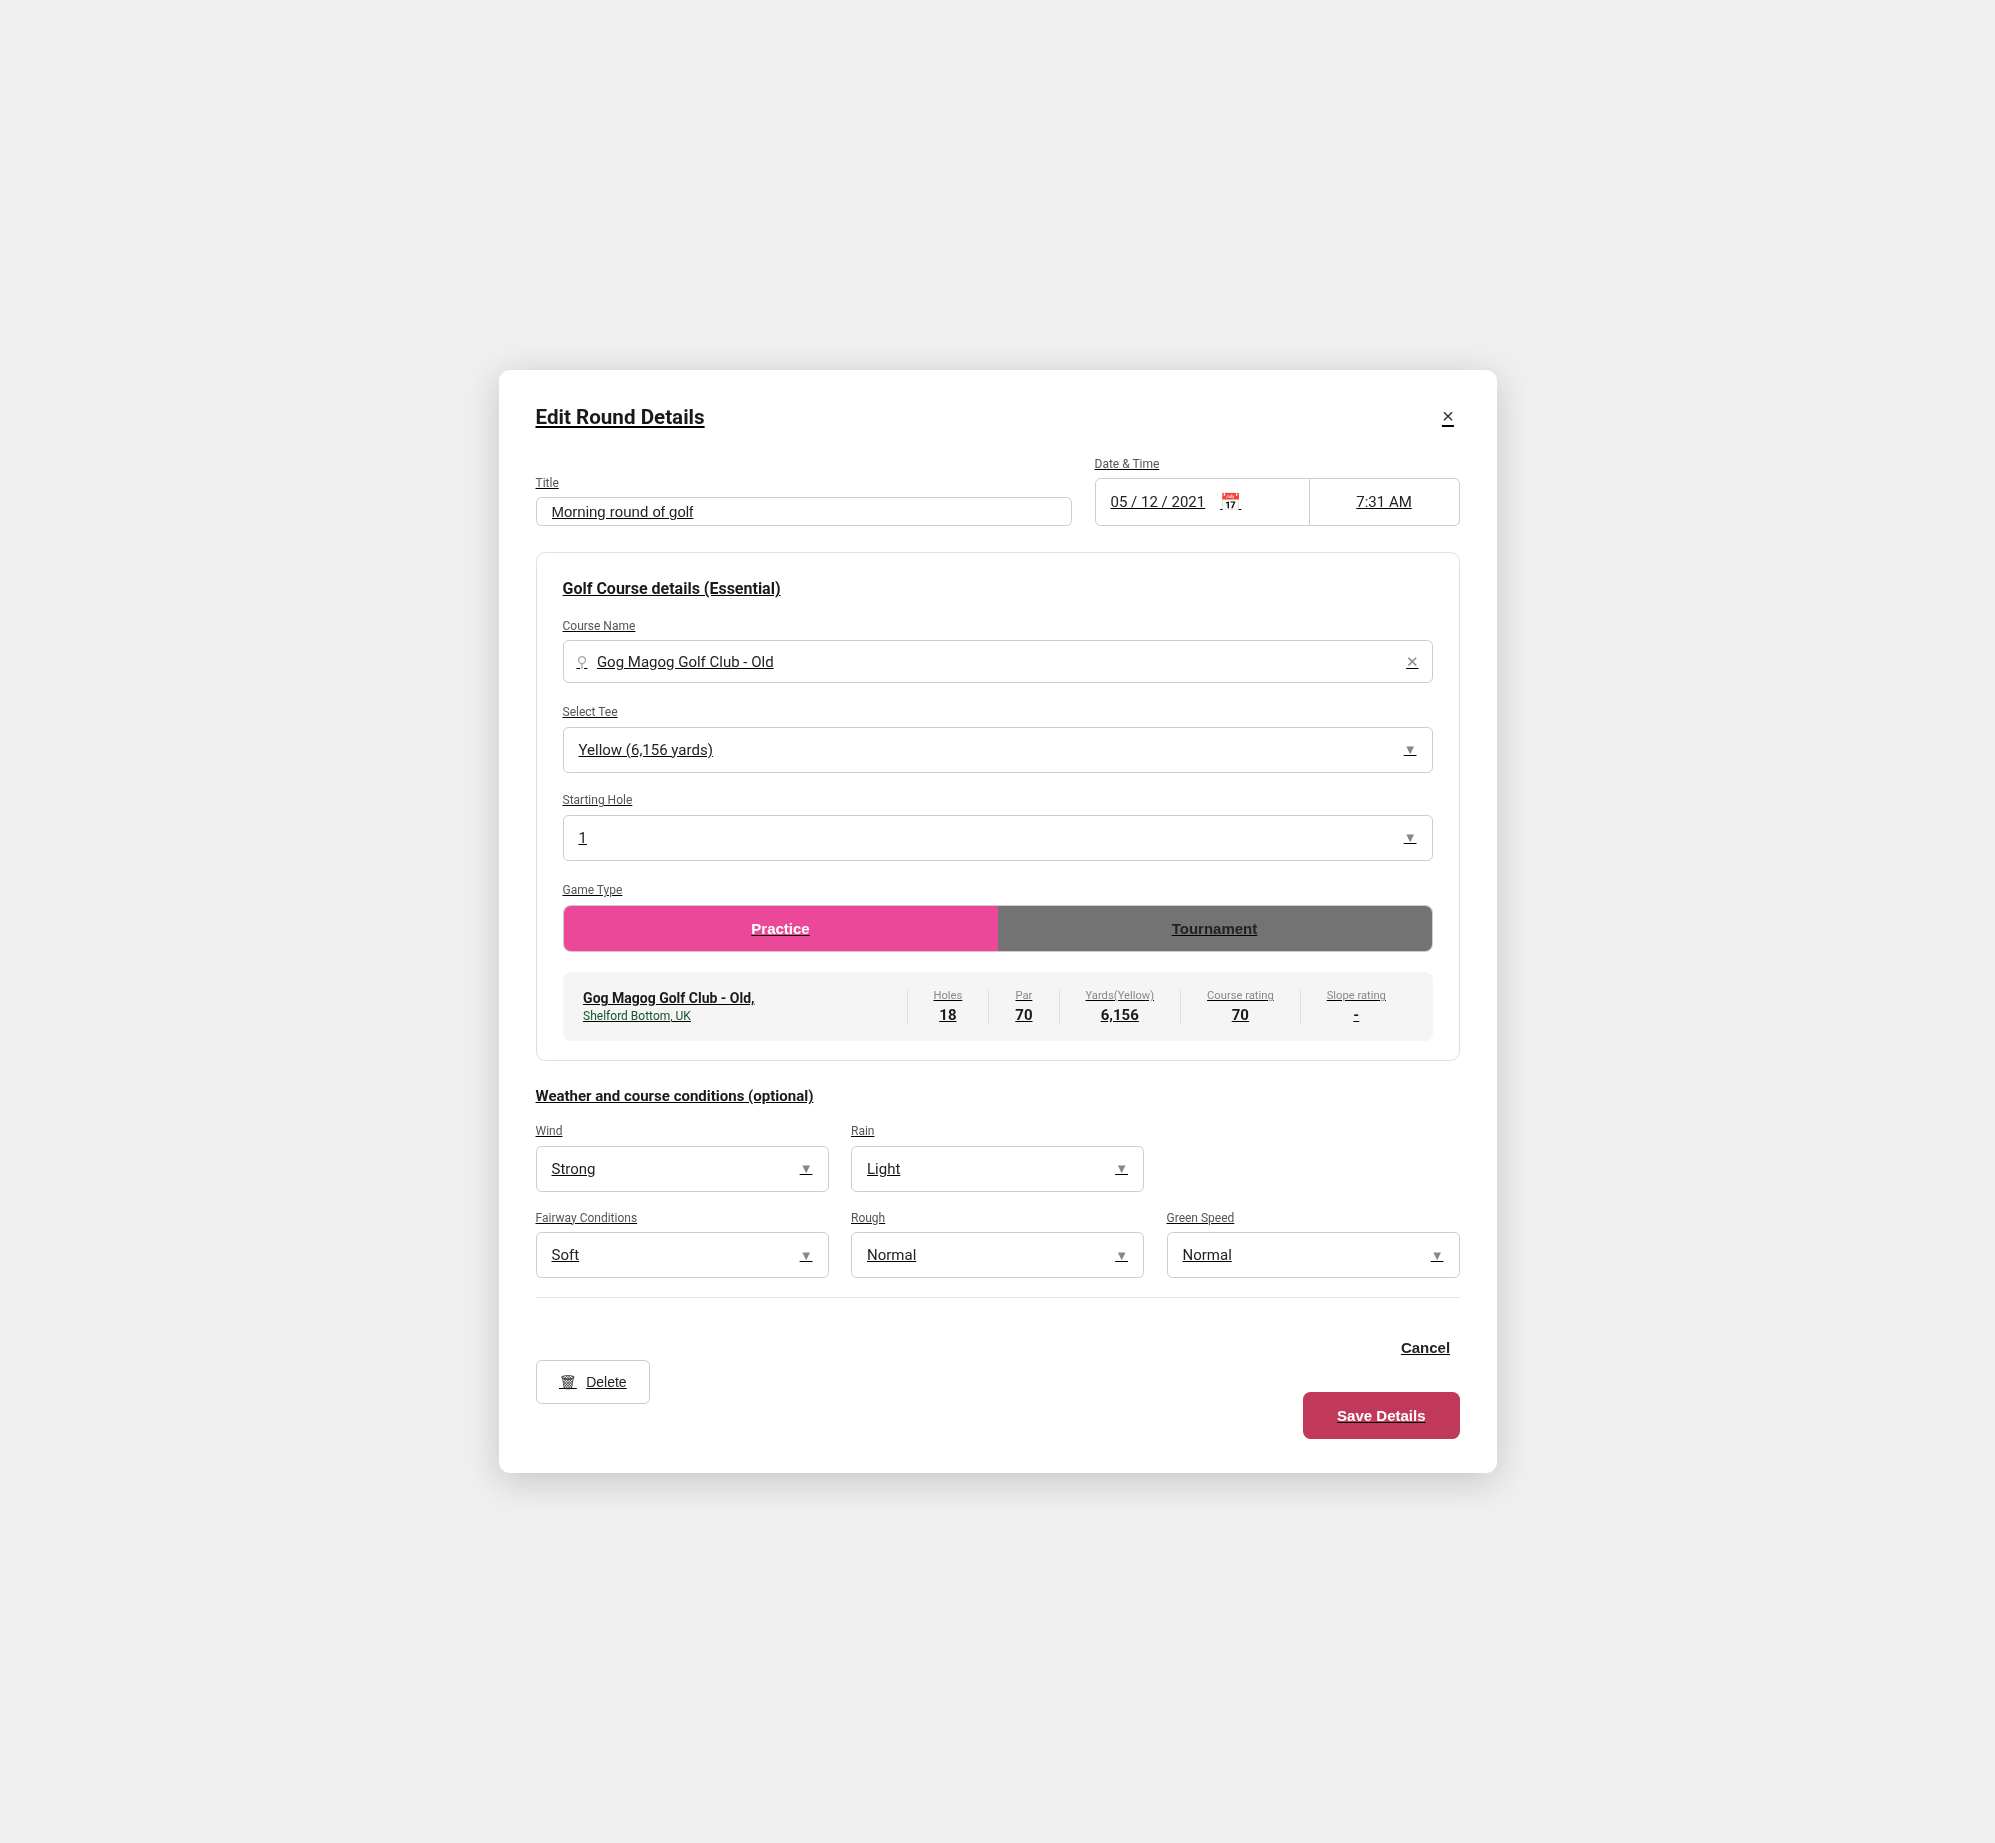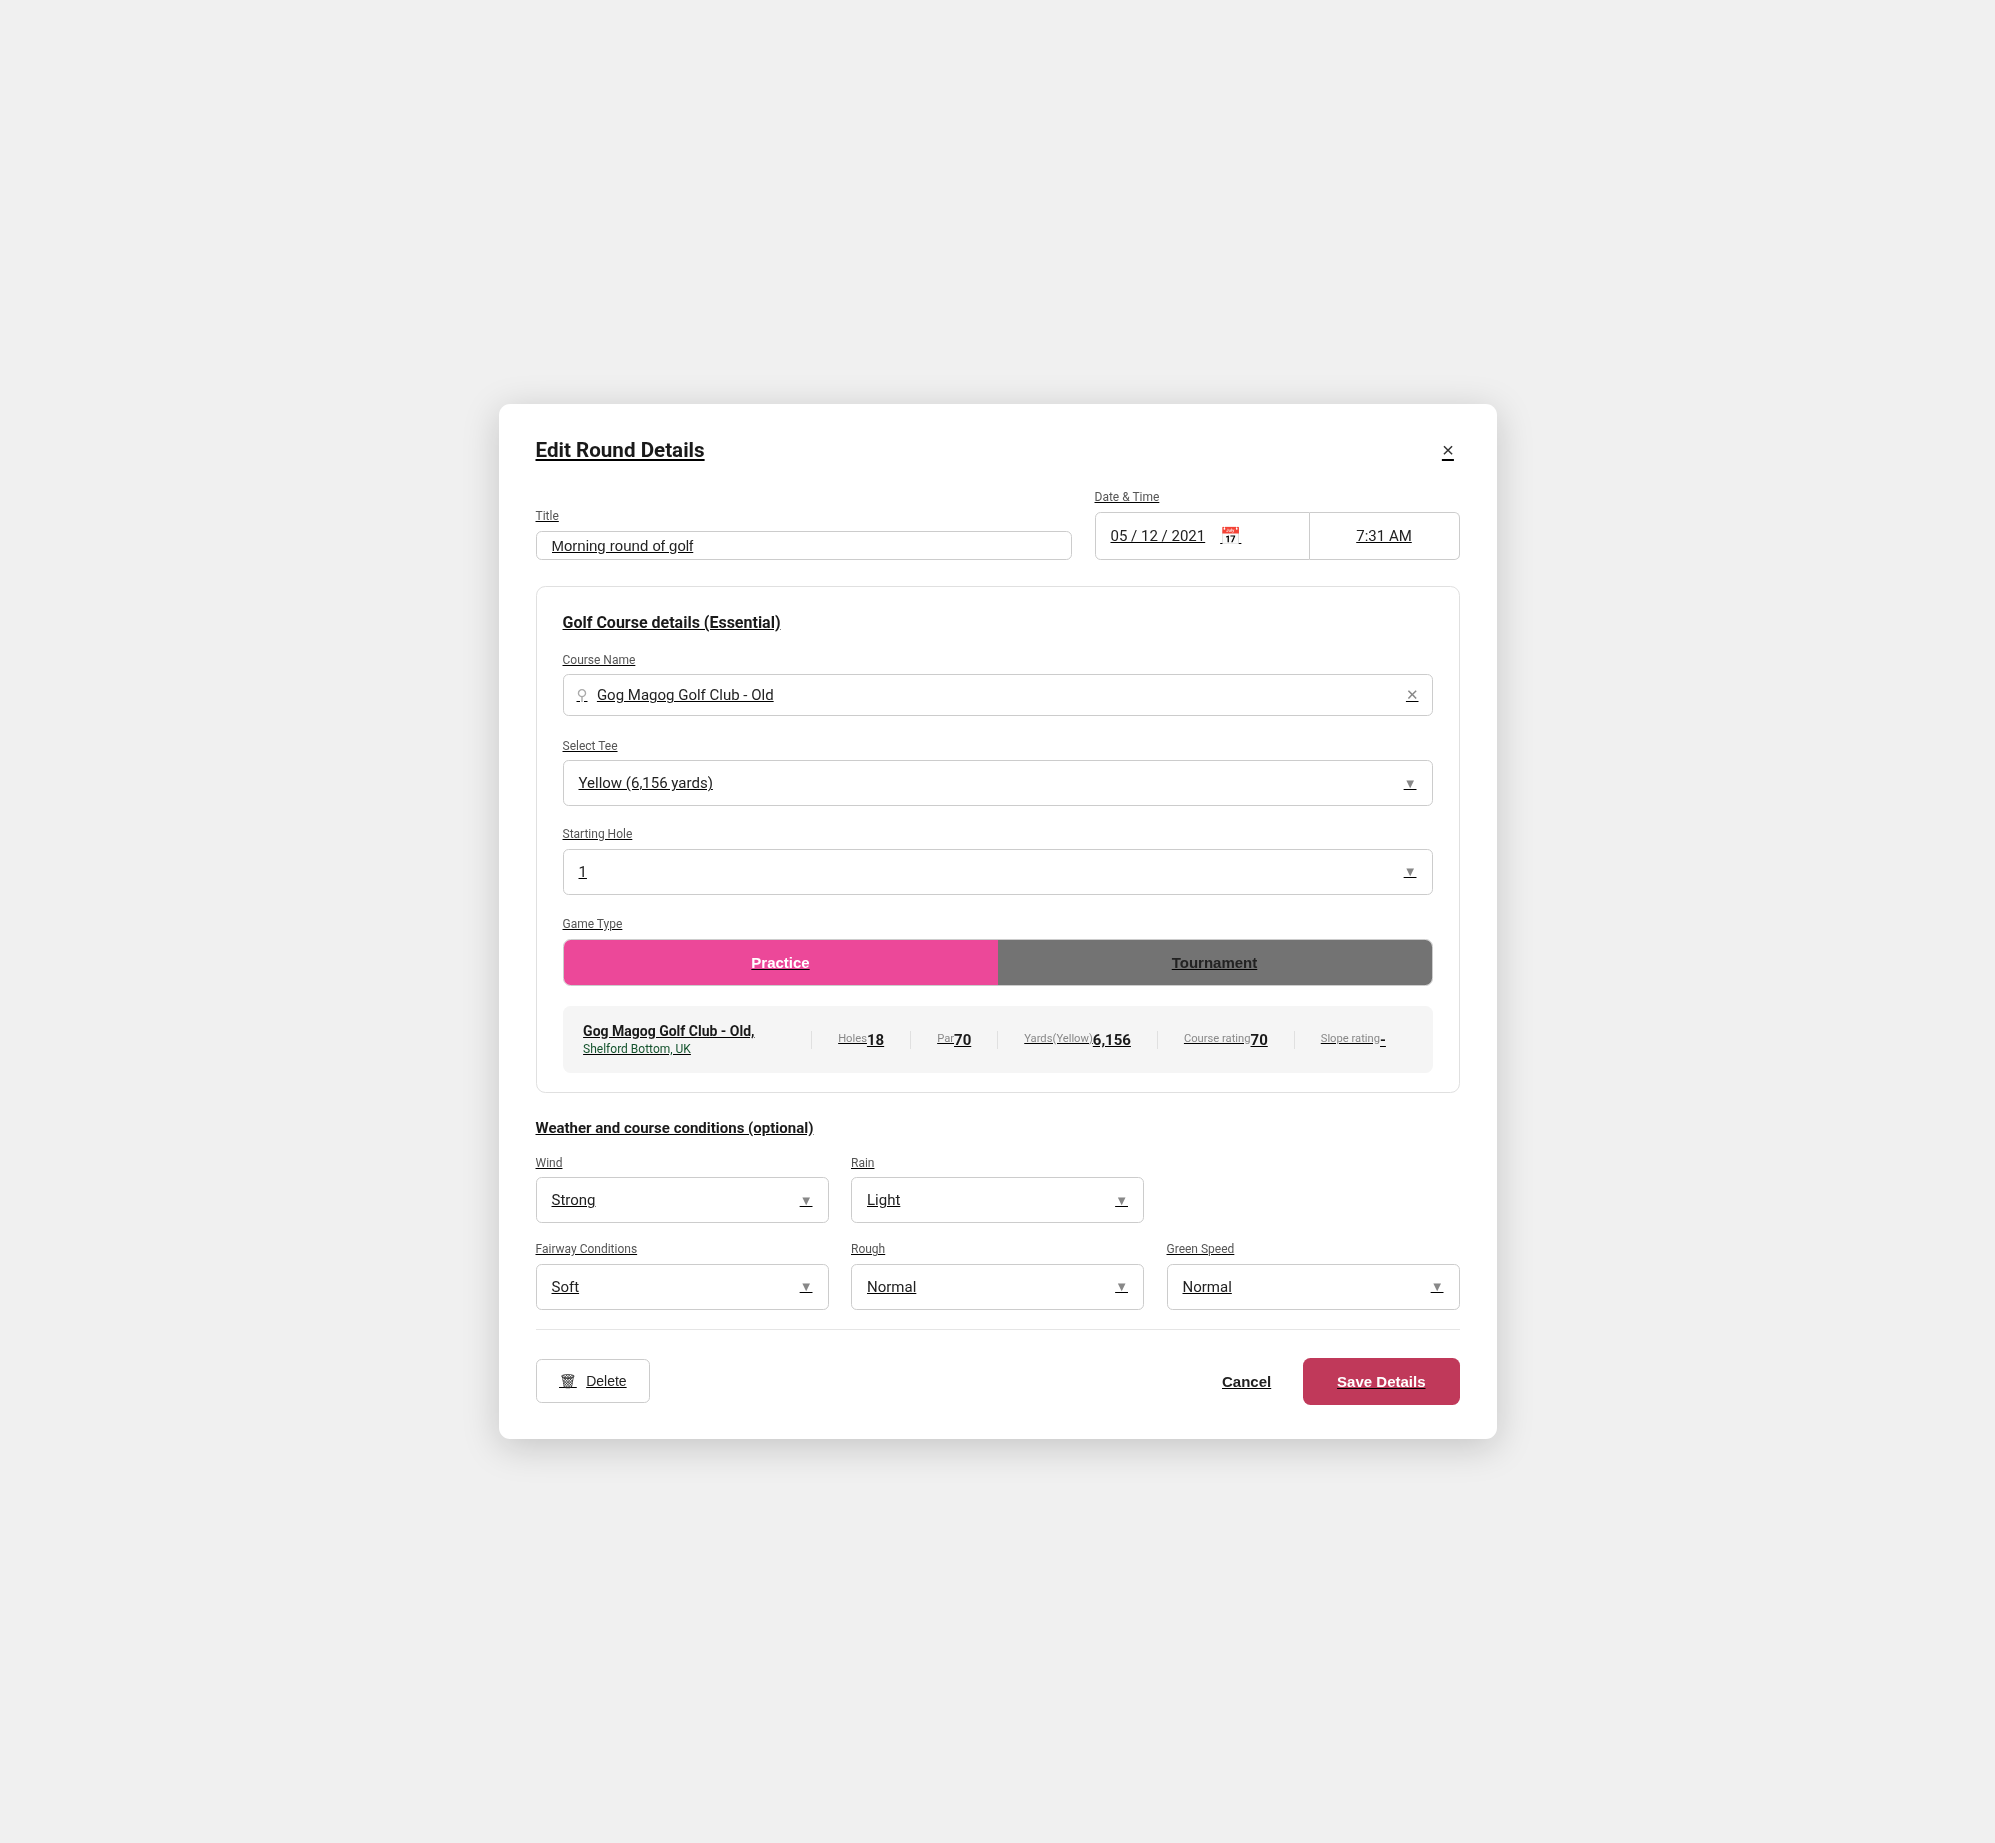--- a/index.html
+++ b/index.html
@@ -207,22 +207,22 @@
       font-size: 12px;
       color: #14532d;
       margin-top: 2.8px;
     }
     .course-stats {
       display: flex;
       gap: 0;
     }
     .stat-block {
       display: flex;
-      flex-direction: row;
-      align-items: flex-end;
+      flex-direction: column;
+      align-items: center;
       padding: 0 26px;
       border-left: 0.9px solid #e0e0e0;
     }
     .stat-label {
       font-size: 11.2px;
       color: #888;
       margin-bottom: 3.7px;
     }
     .stat-value {
       font-size: 15px;
@@ -257,22 +257,23 @@
       border-radius: 5.6px;
       background: #fff;
       padding: 13px 22.5px;
       font-size: 14px;
       color: #222;
       cursor: pointer;
       font-weight: 500;
     }
     .footer-right {
       display: flex;
-      align-items: center;
+      align-items: flex-end;
       gap: 22.5px;
+      flex-direction: column;
     }
     .cancel-btn {
       background: none;
       border: none;
       font-size: 15px;
       font-weight: 600;
       color: #222;
       cursor: pointer;
       padding: 13px 9.4px;
     }

